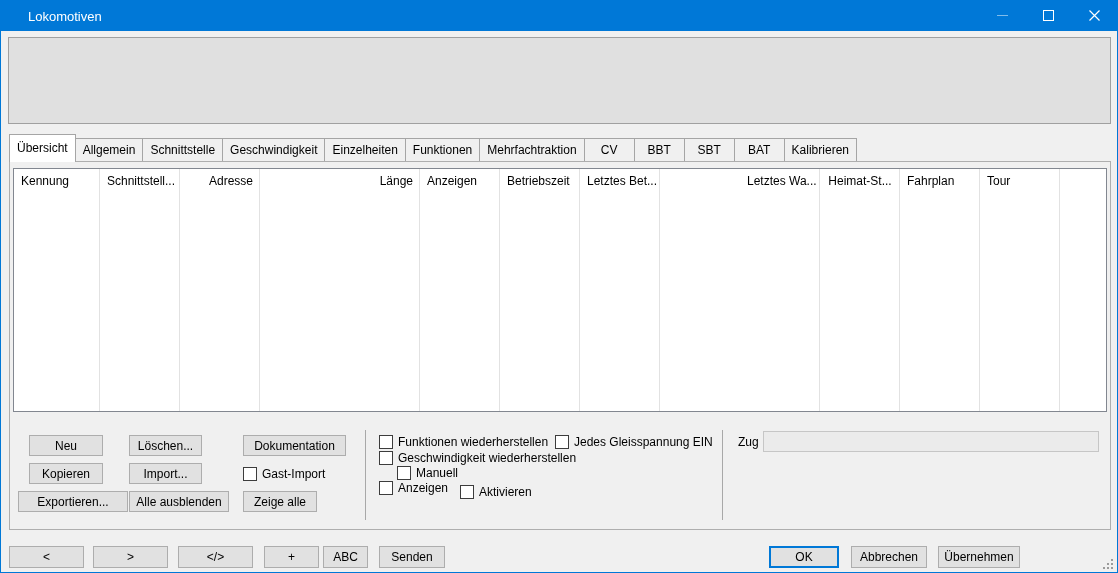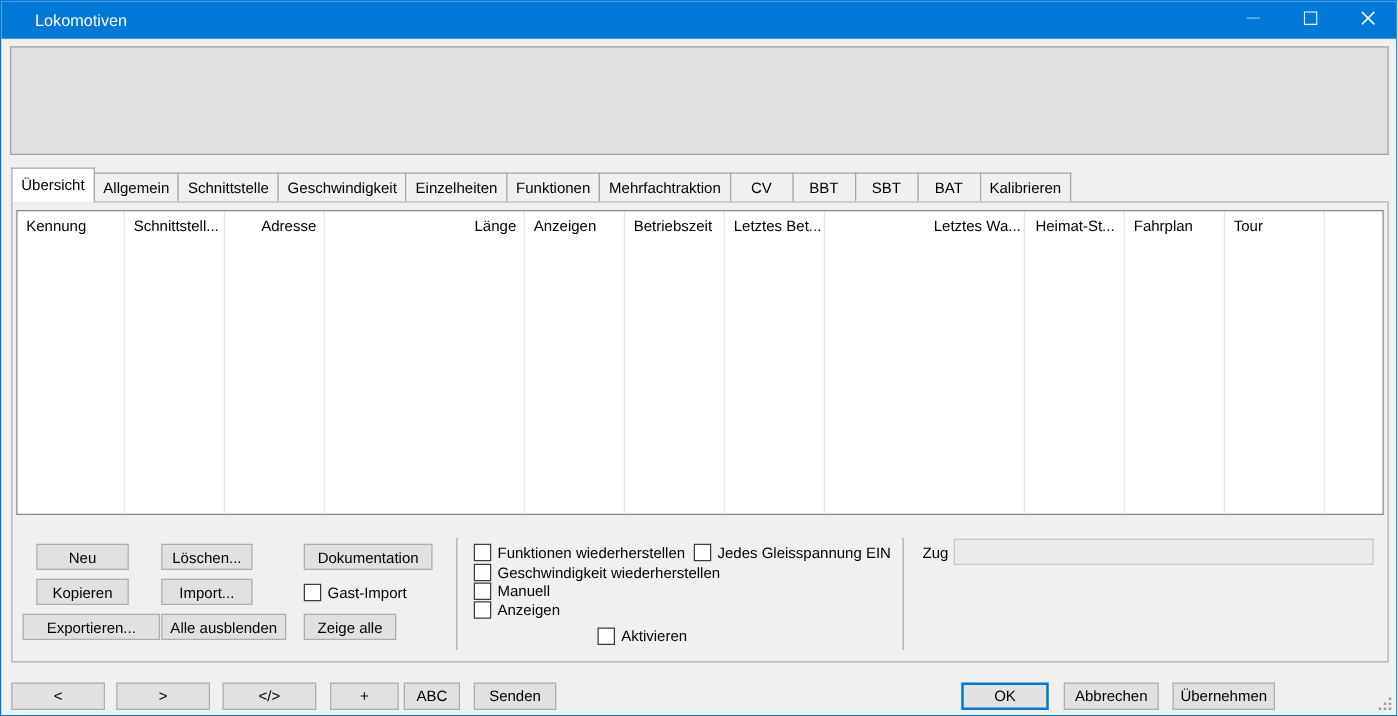--- a/index.html
+++ b/index.html
@@ -159,29 +159,29 @@
     <span>Funktionen wiederherstellen</span>
   </div>
   <div class="opt" style="left:554px;top:433px;">
     <span class="cb"></span>
     <span>Jedes Gleisspannung EIN</span>
   </div>
   <div class="opt" style="left:378px;top:449px;">
     <span class="cb"></span>
     <span>Geschwindigkeit wiederherstellen</span>
   </div>
-  <div class="opt" style="left:378px;top:464px;">
+  <div class="opt" style="left:396px;top:464px;">
     <span class="cb"></span>
     <span>Manuell</span>
   </div>
   <div class="opt" style="left:378px;top:479px;">
     <span class="cb"></span>
     <span>Anzeigen</span>
   </div>
-  <div class="opt" style="left:459px;top:500px;margin-left:18px;">
+  <div class="opt" style="left:459px;top:483px;">
     <span class="cb"></span>
     <span>Aktivieren</span>
   </div>
 
   <div class="vdiv" style="left:721px;top:429px;height:90px;"></div>
 
   <div class="zlabel">Zug</div>
   <input class="zinput" type="text" disabled="" value="" style="">
 
   <button class="fbtn" style="left:8px;width:75px;">&lt;</button>

